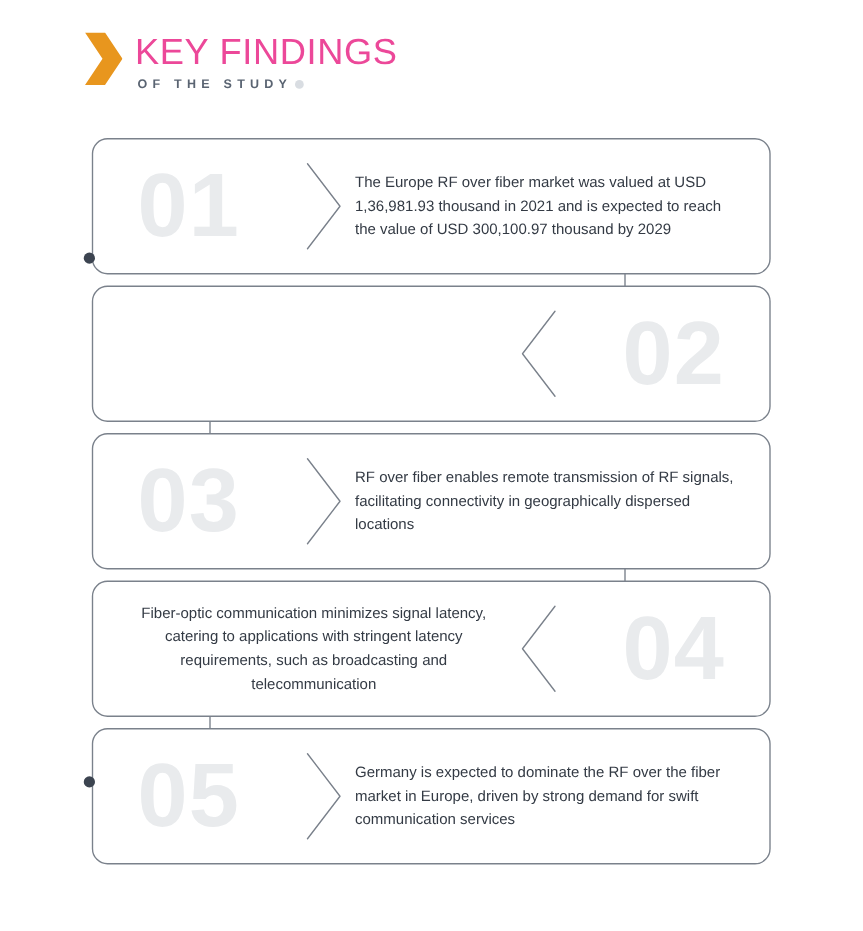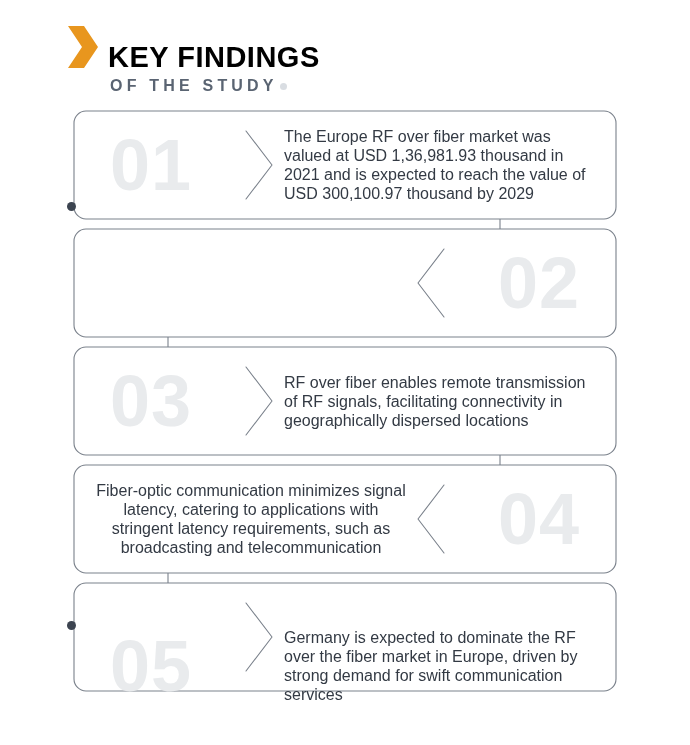--- a/index.html
+++ b/index.html
@@ -29,34 +29,33 @@
     height: 42px;
     margin-right: 10px;
     flex: none;
   }
   .title-block {
     display: flex;
     flex-direction: column;
   }
   .main-title {
     font-size: 29px;
-    font-weight: bold;
+    font-weight: normal;
     letter-spacing: 0.5px;
-    color: #000000;
+    color: #ec4899;
     line-height: 32px;
-    margin-top: 15px;
   }
   .sub-title-row {
     display: flex;
     align-items: center;
     margin-top: 4px;
     padding-left: 2px;
   }
   .sub-title {
-    font-size: 16px;
+    font-size: 10px;
     letter-spacing: 4.2px;
     color: #5a6472;
     font-weight: 600;
   }
   .sub-dot {
     width: 7px;
     height: 7px;
     border-radius: 50%;
     background: #d9dde2;
     margin-left: 2px;
@@ -81,42 +80,42 @@
     position: absolute;
     width: 542px;
     left: 74px;
     height: 108px;
     box-sizing: border-box;
   }
   .row-1 { top: 6px; }
   .row-2 { top: 124px; }
   .row-3 { top: 242px; }
   .row-4 { top: 360px; }
-  .row-5 { top: 478px; margin-top: 29px; }
+  .row-5 { top: 478px; }
 
   .num {
     position: absolute;
     top: 50%;
     transform: translateY(-50%);
     font-size: 72px;
     font-weight: bold;
     color: #e9ebed;
     letter-spacing: 1px;
     line-height: 1;
     user-select: none;
   }
   .num-left { left: 36px; }
   .num-right { right: 36px; }
 
   .text {
     position: absolute;
     top: 50%;
     transform: translateY(-50%);
     width: 310px;
-    font-size: 16px;
+    font-size: 12px;
     line-height: 19px;
     color: #333a44;
   }
   .text-right {
     right: 22px;
     text-align: left;
   }
   .text-left {
     left: 22px;
     text-align: center;

